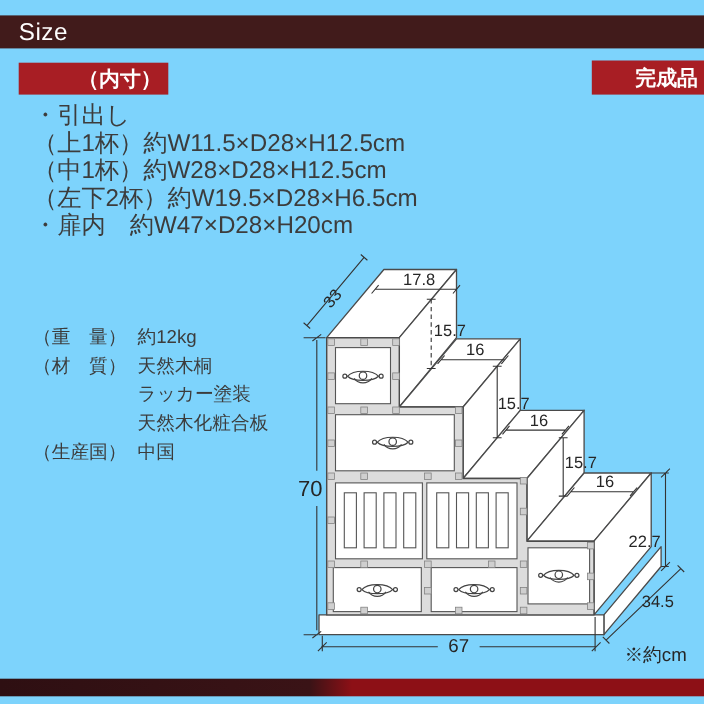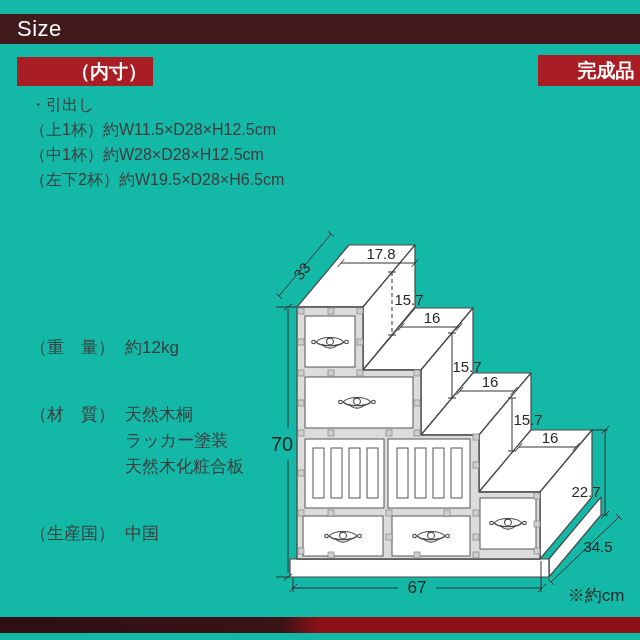--- a/index.html
+++ b/index.html
@@ -1,26 +1,26 @@
 <!DOCTYPE html>
 <html><head>
 <meta charset="utf-8">
 <style>
   html,body{margin:0;padding:0;background:#fff;}
-  .page{position:relative;width:640px;height:640px;background:#14b8a6;overflow:hidden;
+  .page{position:relative;width:640px;height:640px;background:#7dd3fc;overflow:hidden;
         font-family:"Liberation Sans","DejaVu Sans",sans-serif;color:#3a3a3a;}
   .topbar{position:absolute;left:0;top:14px;width:640px;height:30px;background:#411b1b;}
   .topbar span{display:block;padding-left:17px;line-height:30px;font-size:22px;color:#fdfdfd;letter-spacing:.5px;}
   .tag{position:absolute;background:#a81e24;color:#fff;font-weight:bold;
        display:flex;align-items:center;justify-content:center;}
   .tag-left{left:17px;top:57px;width:88px;height:29px;font-size:19px;padding-left:48px;}
   .tag-right{left:538px;top:55px;width:88px;height:31px;font-size:19px;padding-left:24px;}
-  .specs{position:absolute;left:30px;top:92px;font-size:16px;line-height:25px;white-space:nowrap;color:#3c3c3c;}
+  .specs{position:absolute;left:30px;top:92px;font-size:22px;line-height:25px;white-space:nowrap;color:#3c3c3c;}
   .details{position:absolute;left:30px;top:294px;font-size:17px;line-height:26px;white-space:nowrap;color:#3c3c3c;}
-  .details .lbl{display:inline-block;width:95px;margin-top:41px;}
+  .details .lbl{display:inline-block;width:95px;}
   .details .indent{padding-left:95px;}
   .diagram-svg{position:absolute;left:0;top:0;width:640px;height:640px;}
   .bottombar{position:absolute;left:0;top:617px;width:640px;height:16px;
        background:linear-gradient(90deg,#2e0f12 0%,#3a1316 44%,#8d1016 50%,#8d1016 100%);}
   
   .face{fill:#ffffff;stroke:#4a4a4a;stroke-width:1.2;stroke-linejoin:round;}
   .frontplane{fill:#dcdcdc;stroke:#4a4a4a;stroke-width:1.3;stroke-linejoin:round;}
   .panel{fill:#ffffff;stroke:#555;stroke-width:1;}
   .slat{fill:#ffffff;stroke:#555;stroke-width:1;}
   .plate{fill:#cfcfcf;stroke:#808080;stroke-width:.7;}
@@ -41,20 +41,21 @@
   </div>
 
   <div class="tag tag-left">（内寸）</div>
   <div class="tag tag-right">完成品</div>
 
   <div class="specs">
     <div>・引出し</div>
     <div>（上1杯）約W11.5×D28×H12.5cm</div>
     <div>（中1杯）約W28×D28×H12.5cm</div>
     <div>（左下2杯）約W19.5×D28×H6.5cm</div>
+    <div>・扉内　約W47×D28×H20cm</div>
   </div>
 
   <div class="details">
     <div><span class="lbl">（重　量）</span><span>約12kg</span></div>
     <div><span class="lbl">（材　質）</span><span>天然木桐</span></div>
     <div class="indent">ラッカー塗装</div>
     <div class="indent">天然木化粧合板</div>
     <div><span class="lbl">（生産国）</span><span>中国</span></div>
   </div>
 

